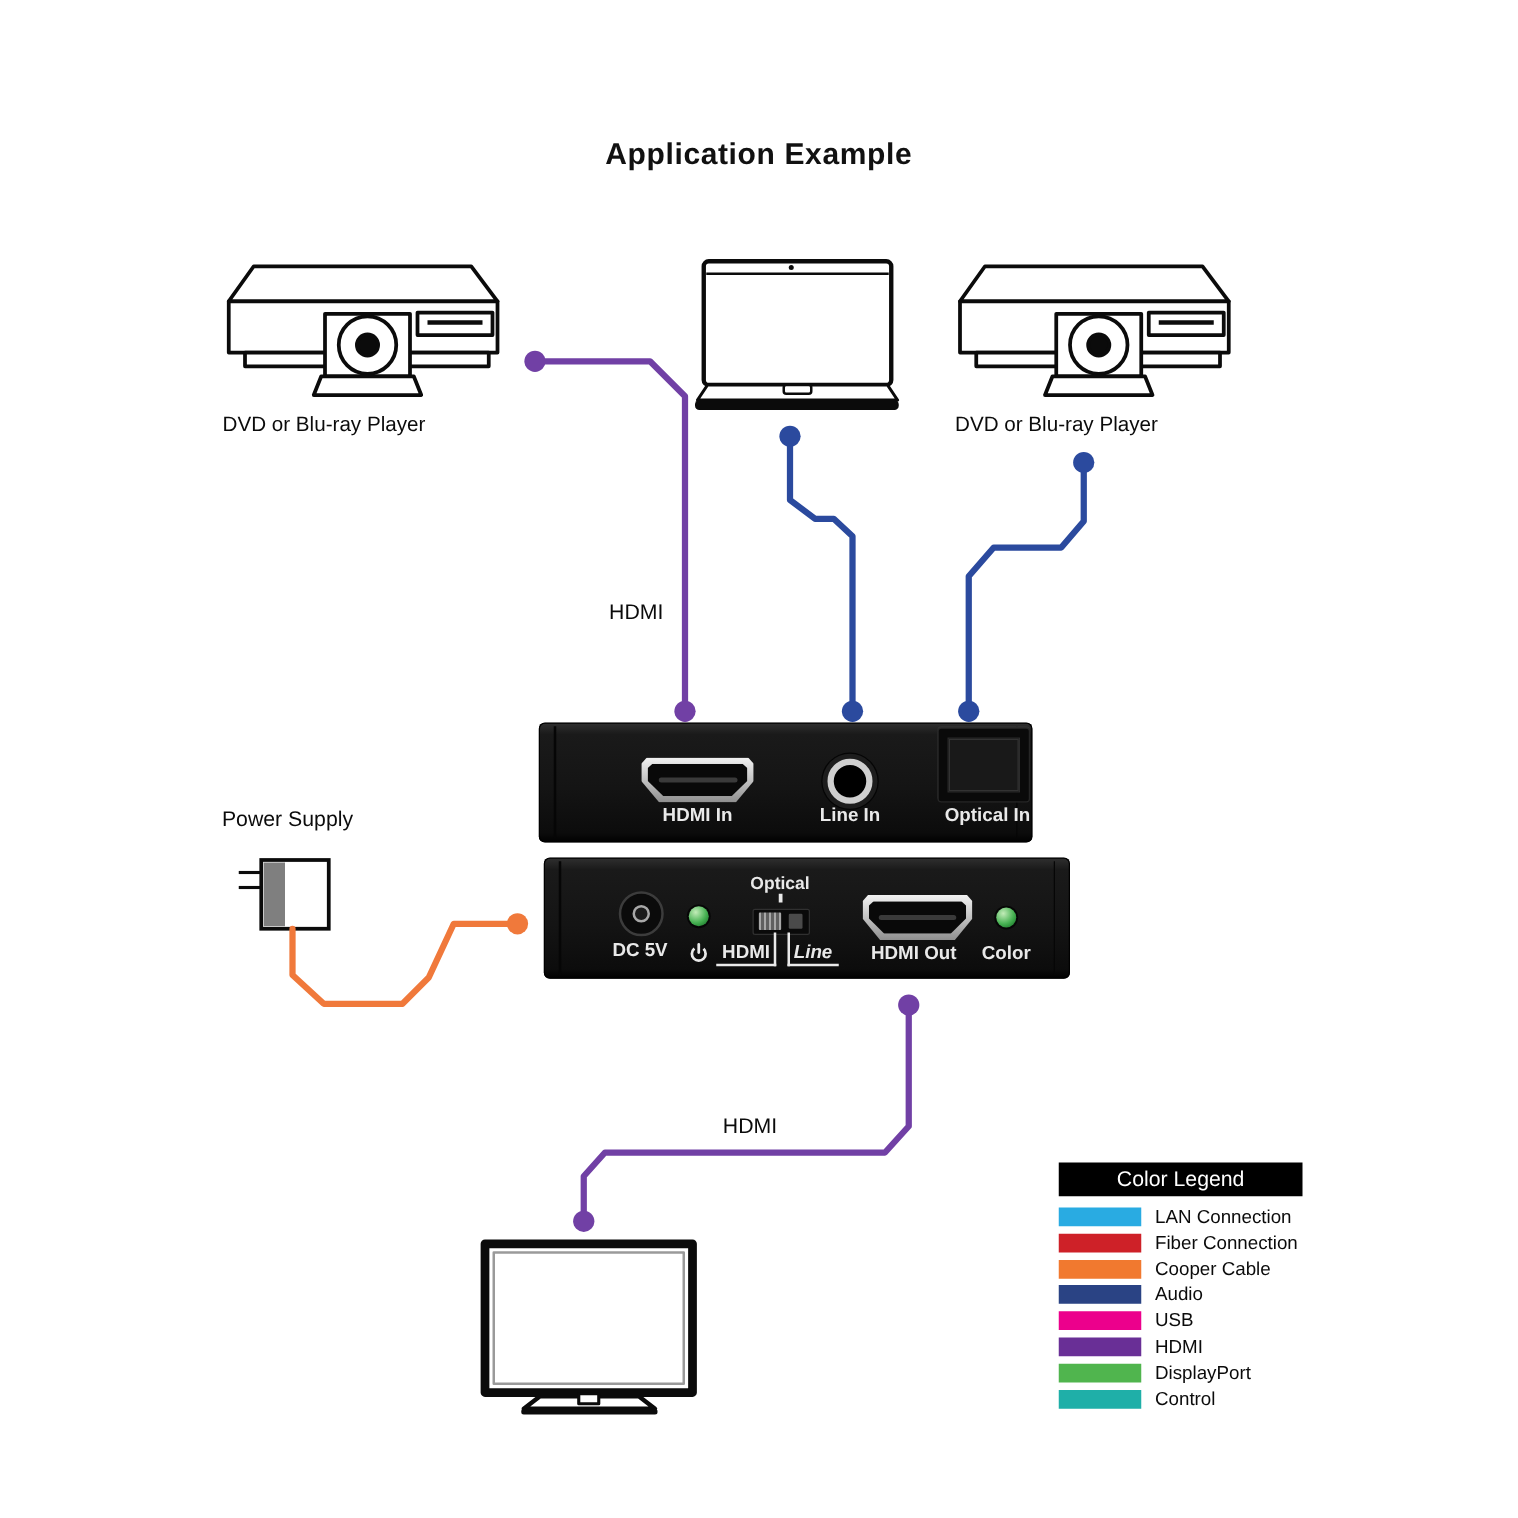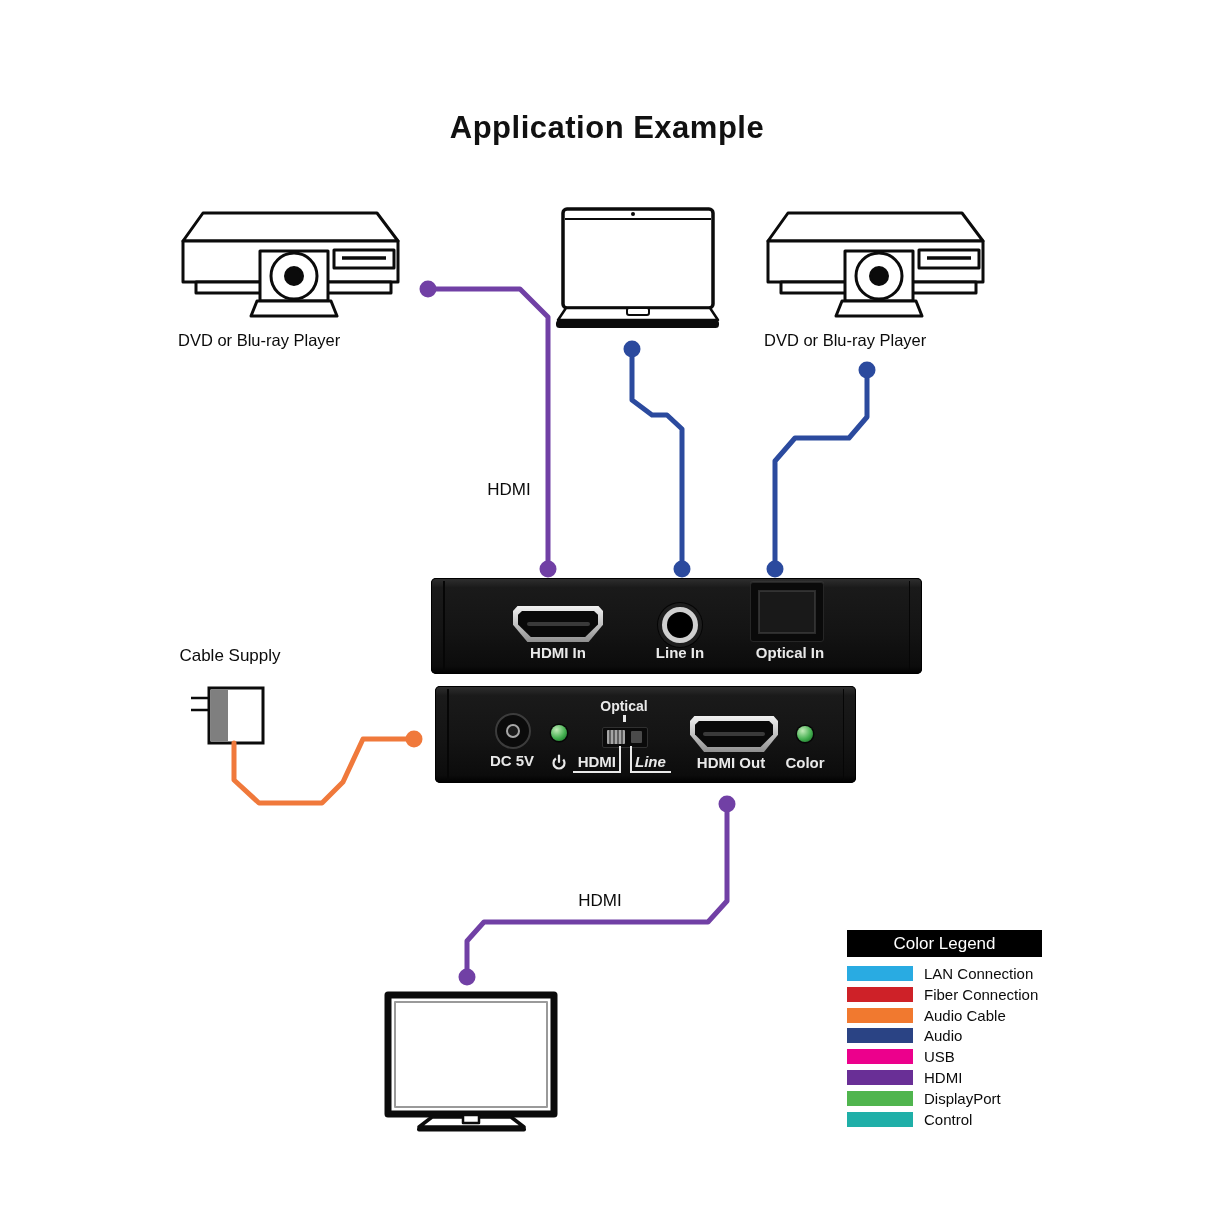--- a/index.html
+++ b/index.html
@@ -1,20 +1,20 @@
 <!DOCTYPE html>
 <html><head>
 <meta charset="utf-8">
 <style>
   html,body{margin:0;padding:0;background:#fff;}
   #stage{position:relative;width:1214px;height:1214px;background:#fff;overflow:hidden;
          font-family:"Liberation Sans",sans-serif;color:#111;}
   .abs{position:absolute;}
   .title{top:50px;left:0;width:100%;text-align:center;font-size:31px;font-weight:bold;letter-spacing:.5px;}
-  .subtitle{top:110px;left:0;width:100%;text-align:center;font-size:31px;font-weight:bold;letter-spacing:.5px;}
+  .subtitle{top:110px;left:0;width:100%;text-align:center;font-size:24px;font-weight:bold;letter-spacing:.5px;}
   .caption{font-size:16.5px;color:#0b0b0b;}
   .cable-label{font-size:17px;text-align:center;color:#0b0b0b;}
   svg{position:absolute;left:0;top:0;}
 
   
   .panel{position:absolute;border-radius:5px;
          background:linear-gradient(180deg,#303030 0,#1a1a1a 10%,#141414 55%,#0c0c0c 92%,#000 100%);
          box-shadow:inset 0 0 0 1px #000;}
   .panel .bezel-l,.panel .bezel-r{position:absolute;top:3px;bottom:3px;width:1.5px;background:#060606;}
   .panel .bezel-l{left:12px;} .panel .bezel-r{right:12px;}
@@ -132,23 +132,23 @@
       <polyline points="727,806 727,901 708,922 484,922 467,941 467,975" fill="none" stroke-width="5" stroke-linejoin="round" stroke-linecap="round" stroke="#7140A5"></polyline>
       <circle cx="727" cy="804" r="8.5" fill="#7140A5"></circle>
       <circle cx="467" cy="977" r="8.5" fill="#7140A5"></circle>
     </g>
   </svg>
 
   <div class="abs caption" style="left:178px;top:331px;width:240px;">DVD or Blu-ray Player</div>
   <div class="abs caption" style="left:764px;top:331px;width:240px;">DVD or Blu-ray Player</div>
   <div class="abs cable-label" style="left:459px;top:480px;width:100px;">HDMI</div>
   <div class="abs cable-label" style="left:550px;top:891px;width:100px;">HDMI</div>
-  <div class="abs cable-label" style="left:165px;top:646px;width:130px;">Cable Supply</div>
-
-  <div class="panel" style="left:431px;top:578px;width:491px;height:96px;">
+  <div class="abs cable-label" style="left:165px;top:646px;width:130px;">Power Supply</div>
+
+  <div class="panel" style="left:431px;top:578px;width:395px;height:96px;">
     <div class="bezel-l"></div>
     <div class="bezel-r"></div>
     <div class="hdmi-port" style="left:82px;top:28px;width:90px;height:36px;">
       <div class="inner"></div>
         <div class="slot"></div>
     </div>
     <div class="plabel" style="left:87px;top:66px;width:80px;">HDMI In</div>
     <div class="jack" style="left:231px;top:29px;"></div>
     <div class="plabel" style="left:209px;top:66px;width:80px;">Line In</div>
     <div class="opt-port" style="left:319px;top:4px;width:72px;height:58px;">
@@ -201,21 +201,21 @@
     <div class="legend-row">
       <div class="legend-swatch" style="background-color: rgb(41, 171, 226);"></div>
       <div class="legend-label">LAN Connection</div>
     </div>
     <div class="legend-row">
       <div class="legend-swatch" style="background-color: rgb(206, 33, 40);"></div>
       <div class="legend-label">Fiber Connection</div>
     </div>
     <div class="legend-row">
       <div class="legend-swatch" style="background-color: rgb(241, 121, 47);"></div>
-      <div class="legend-label">Audio Cable</div>
+      <div class="legend-label">Cooper Cable</div>
     </div>
     <div class="legend-row">
       <div class="legend-swatch" style="background-color: rgb(42, 67, 132);"></div>
       <div class="legend-label">Audio</div>
     </div>
     <div class="legend-row">
       <div class="legend-swatch" style="background-color: rgb(236, 0, 140);"></div>
       <div class="legend-label">USB</div>
     </div>
     <div class="legend-row">

